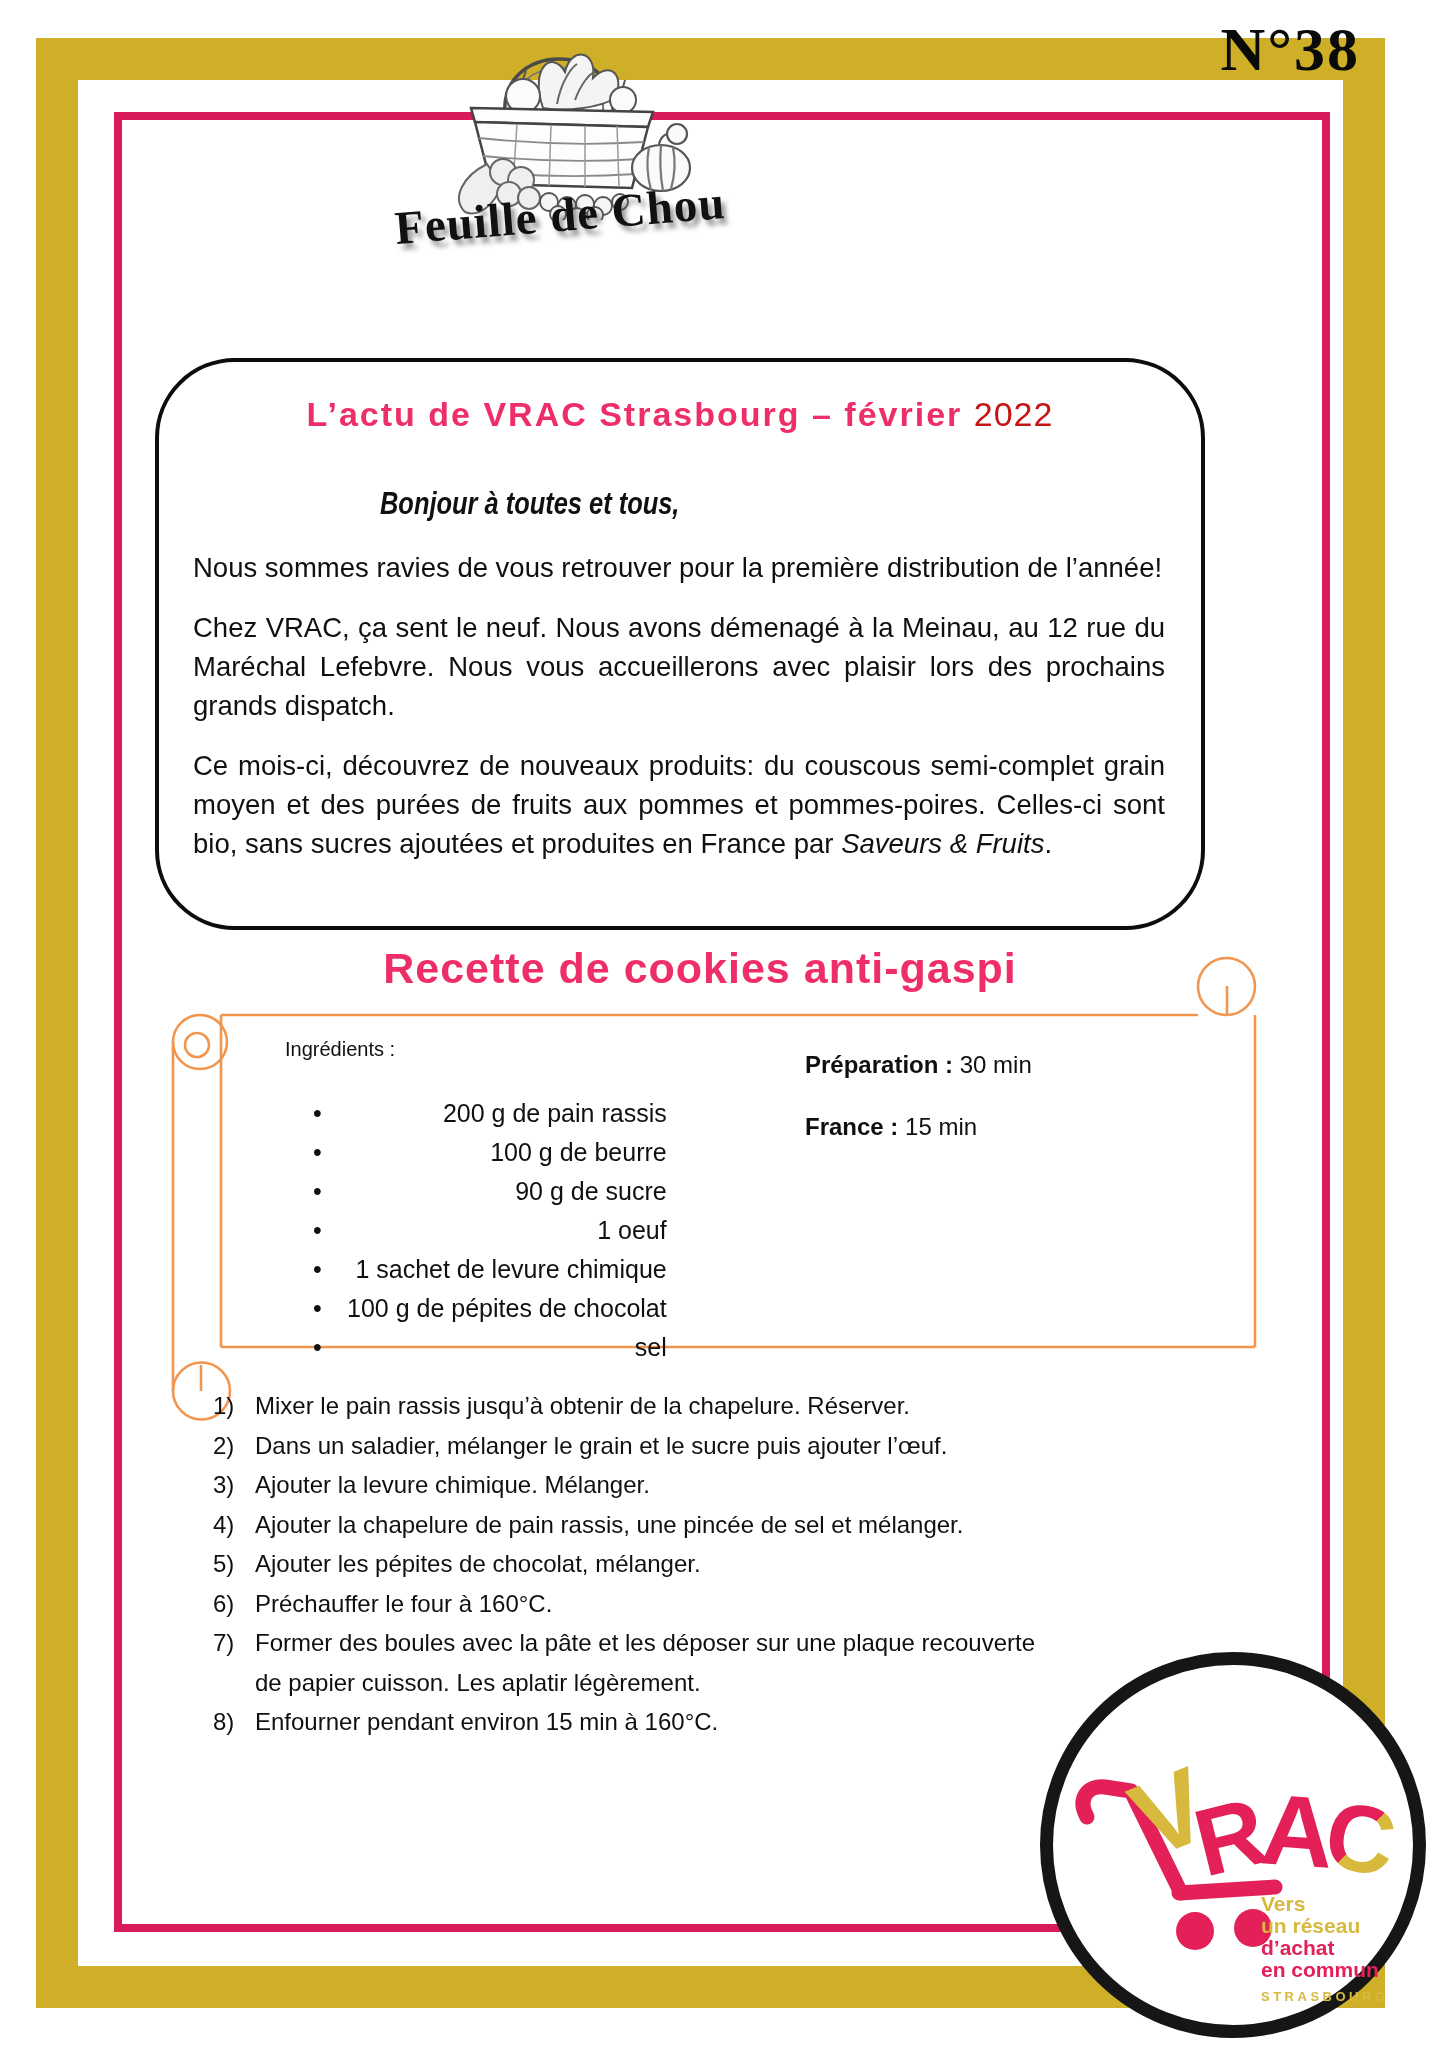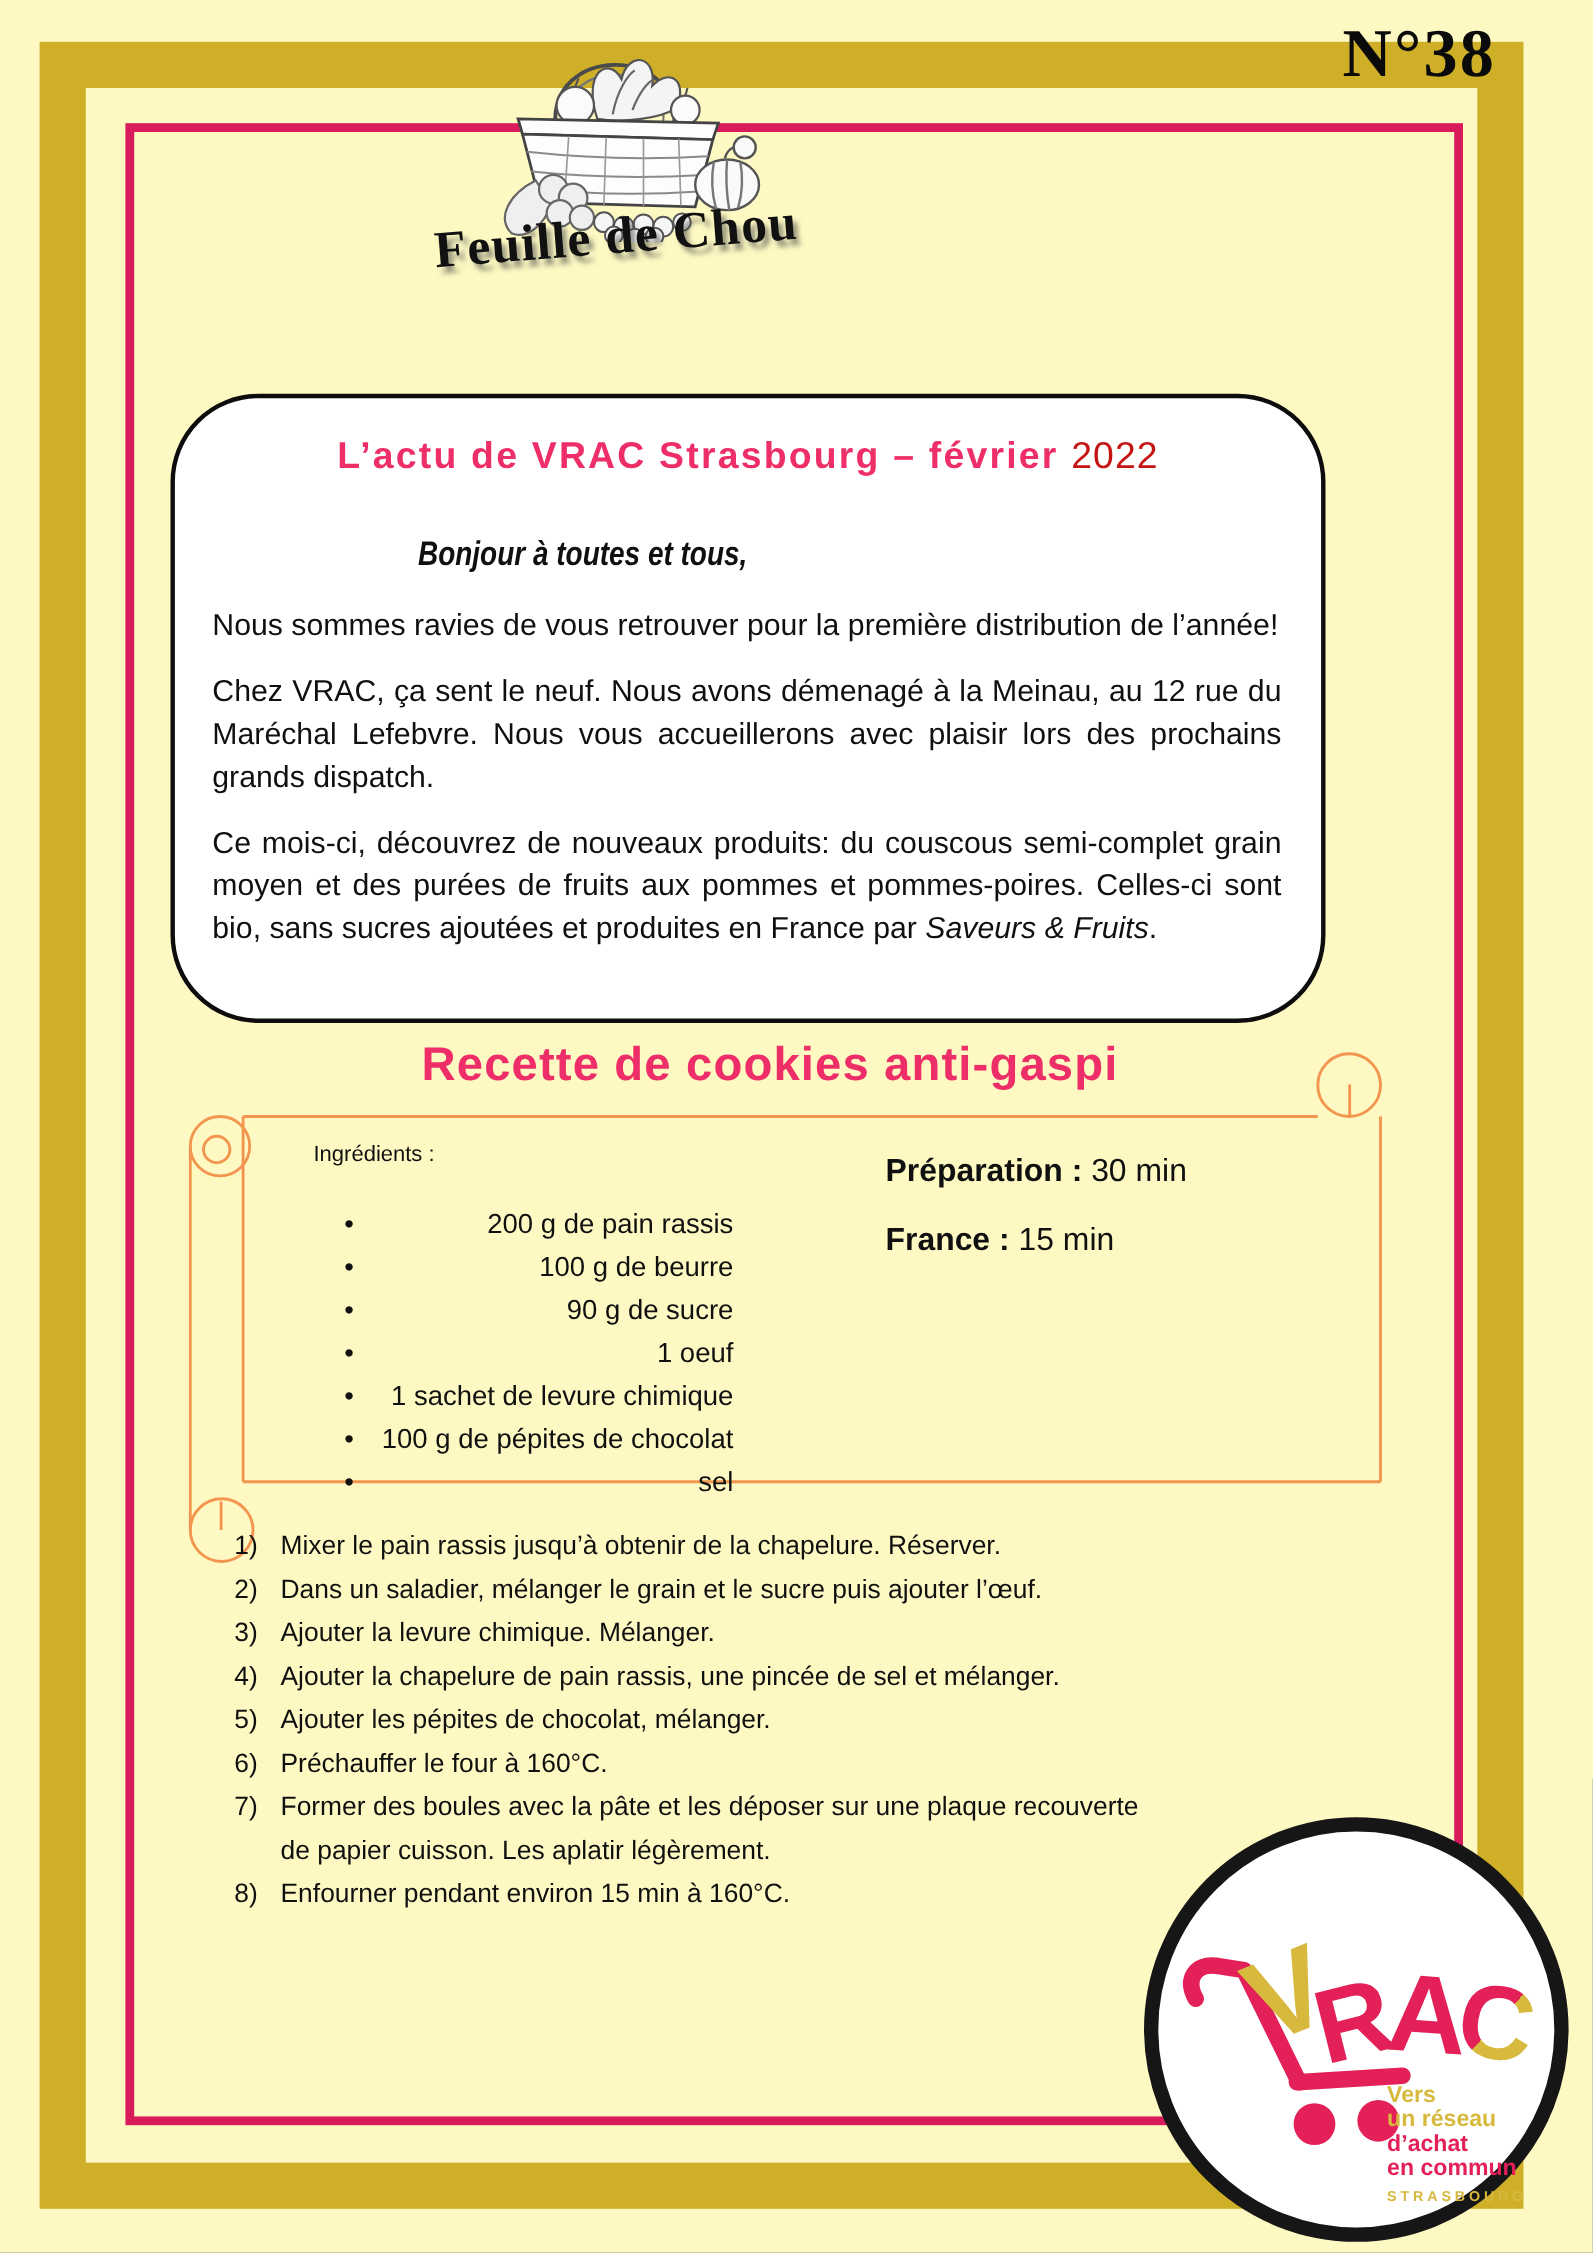--- a/index.html
+++ b/index.html
@@ -1,18 +1,18 @@
 <!DOCTYPE html>
 <html><head>
 <meta charset="utf-8">
 <style>
   html,body { margin:0; padding:0; background:#888; }
   .page {
     position:relative; width:1448px; height:2048px; margin:0 auto;
-    background:#fef9c3; overflow:hidden;
+    background:#ffffff; overflow:hidden;
     font-family:"Liberation Sans", sans-serif; color:#101010;
   }
   
   .frame-yellow {
     position:absolute; left:36px; top:38px; width:1349px; height:1970px;
     border:42px solid #CFAF28; box-sizing:border-box; z-index:1;
   }
   .frame-pink {
     position:absolute; left:114px; top:112px; width:1216px; height:1820px;
     border:8px solid #D81B5B; box-sizing:border-box; z-index:1;
@@ -65,21 +65,21 @@
   
   .scroll { position:absolute; left:150px; top:945px; width:1130px; height:500px; z-index:2; }
   .scroll svg.scroll-shape { position:absolute; left:0; top:0; }
   .ingredients-label { position:absolute; left:135px; top:93px; font-size:20px; font-weight:normal; }
   .ingredients-list {
     position:absolute; left:163px; top:149px; margin:0; padding:0;
     list-style:none; font-size:25px; line-height:39px;text-align:right;
   }
   .ingredients-list li { position:relative; padding-left:34px; }
   .ingredients-list li::before { content:"\2022"; position:absolute; left:0; }
-  .times { position:absolute; left:655px; top:101px; font-size:29px; line-height:38px; }
+  .times { position:absolute; left:655px; top:101px; font-size:24px; line-height:38px; }
   .times .row + .row { margin-top:24px; }
   .times .lbl { font-weight:bold; }
   
   .steps-list {
     position:absolute; left:213px; top:1386px; width:822px; z-index:2;
     margin:0; padding:0; list-style:none; counter-reset:step;
     font-size:24px; line-height:39.5px; text-align:justify;
   }
   .steps-list li { counter-increment:step; position:relative; padding-left:42px; }
   .steps-list li::before { content:counter(step) ")"; position:absolute; left:0; }

